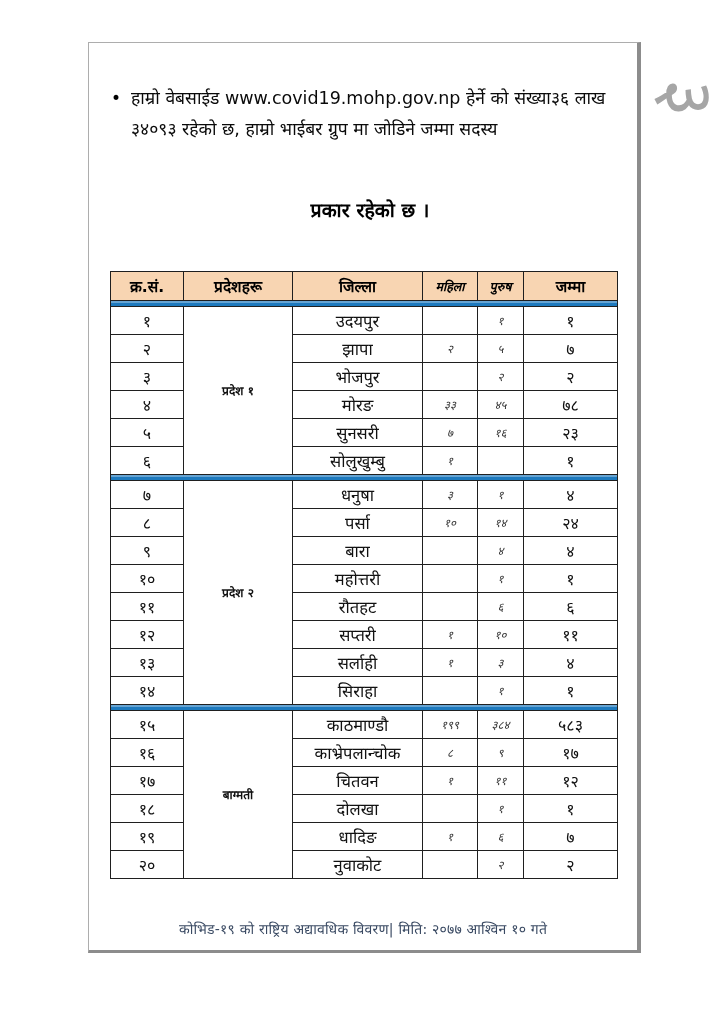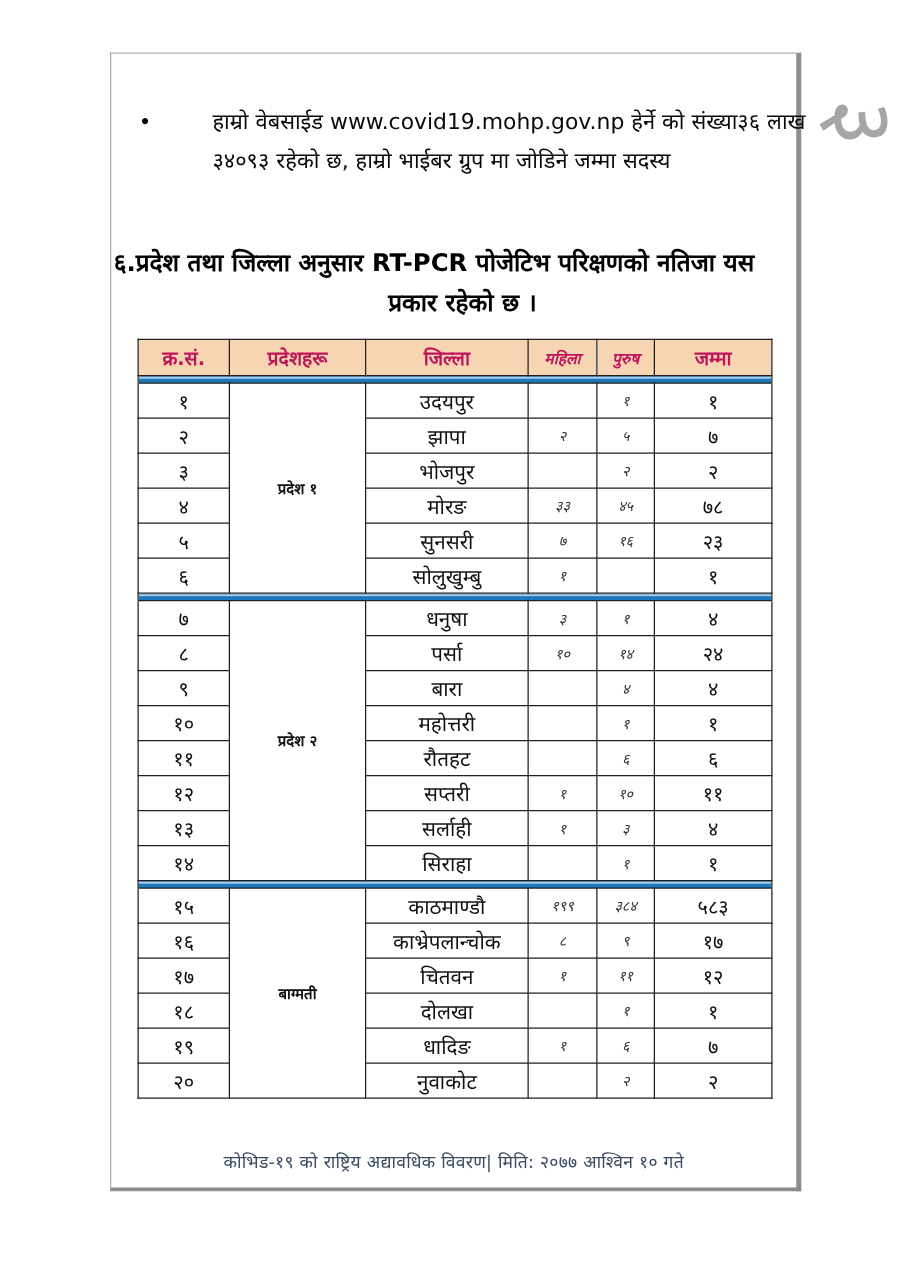--- a/index.html
+++ b/index.html
@@ -34,40 +34,40 @@
   }
   
   .bullet-item{
     position:absolute;left:22px;top:40px;width:505px;
     display:flex;align-items:flex-start;
   }
   .bullet-marker{
     width:20px;flex:0 0 20px;font-size:17px;line-height:30px;color:#000;
   }
   .bullet-text{flex:1;font-size:17.5px;line-height:30.5px;color:#0a0a0a;}
-  .bullet-text .line{white-space:nowrap;margin-left:39px;}
+  .bullet-text .line{white-space:nowrap;}
   
   .section-heading{
     position:absolute;left:2px;top:152px;width:540px;
     font-weight:bold;font-size:19.5px;line-height:32px;color:#000;
   }
   .section-heading .line2{padding-left:18px;text-align:center;}
   
   .table-wrap{position:absolute;left:21px;top:228px;}
   table{border-collapse:collapse;table-layout:fixed;width:507px;}
   col.c-sn{width:73px;} col.c-prov{width:109px;} col.c-dist{width:130px;}
   col.c-f{width:55px;} col.c-m{width:46px;} col.c-tot{width:94px;}
   th,td{
     border:1px solid var(--table-border);
     text-align:center;vertical-align:middle;padding:0;
     overflow:hidden;white-space:nowrap;
   }
   th{
     background:var(--header-bg);height:29px;
-    font-size:15.5px;font-weight:bold;color:#be185d;
+    font-size:15.5px;font-weight:bold;color:#000000;
   }
   th.minor{font-style:italic;font-size:12.5px;font-weight:600;margin-left:24px;}
   tr.data td{height:28px;}
   td.sn{font-size:16px;}
   td.province{font-size:12px;font-weight:bold;}
   td.district{font-size:16.5px;margin-top:29px;}
   td.num-small{font-style:italic;font-size:11.5px;color:#333;}
   td.total{font-size:16px;}
   tr.sep td{
     height:6px;padding:0;border-top:none;border-bottom:none;
@@ -90,21 +90,20 @@
 
   <div class="bullet-item">
     <div class="bullet-marker">•</div>
     <div class="bullet-text">
       <div class="line">हाम्रो वेबसाईड www.covid19.mohp.gov.np हेर्ने को संख्या३६  लाख</div>
       <div class="line">३४०९३ रहेको छ, हाम्रो भाईबर ग्रुप मा जोडिने जम्मा सदस्य</div>
     </div>
   </div>
 
   <div class="section-heading">
-    <div class="line1">६.प्रदेश तथा जिल्ला अनुसार RT-PCR पोजेटिभ परिक्षणको नतिजा यस</div>
     <div class="line2">प्रकार रहेको छ ।</div>
   </div>
 
   <div class="table-wrap">
     <table>
       <colgroup>
         <col class="c-sn">
           <col class="c-prov">
           <col class="c-dist">
         <col class="c-f">

